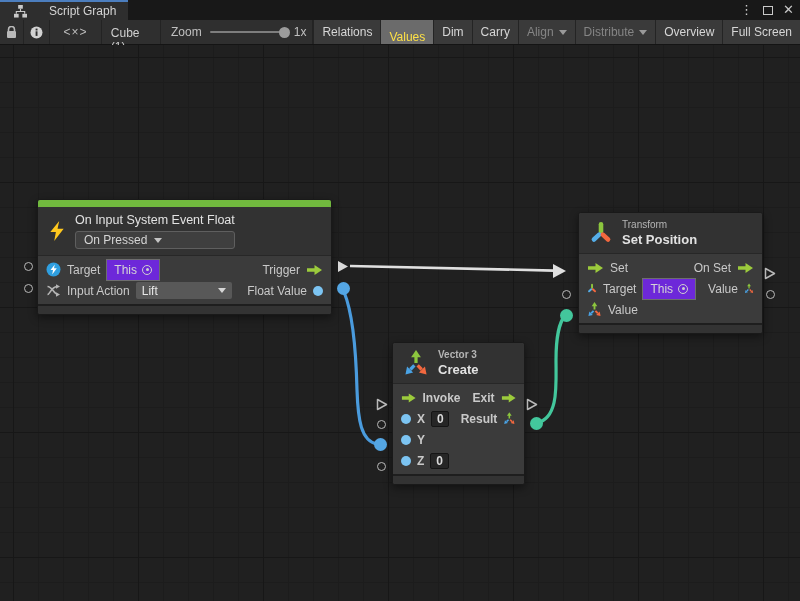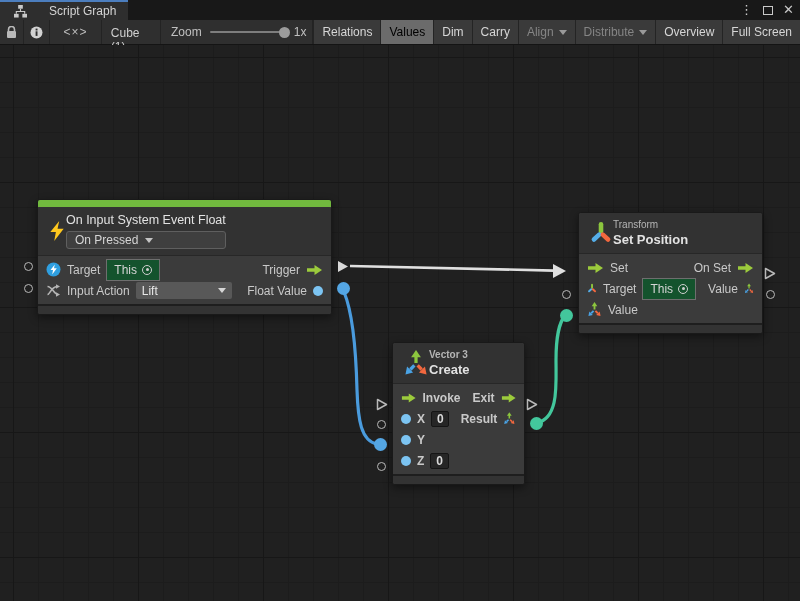--- a/index.html
+++ b/index.html
@@ -20,55 +20,55 @@
     color:#cfcfcf; font-size:12px; }
   .tcell { display:flex; align-items:center; justify-content:center; border-right:1px solid #232323; padding:0 6px; }
   .tcell.icon-cell { width:27px; }
   .tcell.code-cell { width:84px; color:#bdbdbd; letter-spacing:1px; }
   .tcell.crumb-cell { width:95px; justify-content:flex-start; gap:6px; padding-left:9px;flex-direction:column; }
   .tcell.zoom-cell { flex:1; justify-content:flex-start; gap:8px; padding-left:10px; color:#c0c0c0; }
   .zoom-track { position:relative; width:76px; height:2px; background:#7e7e7e; border-radius:1px; }
   .zoom-knob { position:absolute; right:-4px; top:-4.5px; width:11px; height:11px; border-radius:50%; background:#9c9c9c; }
   .tbtn { display:flex; align-items:center; gap:5px; padding:0 8px; background:#3a3a3a;
     border-left:1px solid #242424; color:#d6d6d6; white-space:nowrap; }
-  .tbtn.active { background:#6b6b6b; color:#000000; }
+  .tbtn.active { background:#6b6b6b; color:#fde047;align-items:flex-end; }
   .tbtn.disabled { color:#858585; }
   .caret { width:0; height:0; border-left:4px solid transparent; border-right:4px solid transparent;
     border-top:5px solid #9a9a9a; display:inline-block; }
 
   
   .canvas { position:relative; width:800px; height:556px; background-color:#202020;
     background-image:
       linear-gradient(to right,#171717 1px,transparent 1px),
       linear-gradient(to bottom,#171717 1px,transparent 1px),
       linear-gradient(to right,#1c1c1c 1px,transparent 1px),
       linear-gradient(to bottom,#1c1c1c 1px,transparent 1px);
     background-size:125px 125px,125px 125px,25px 25px,25px 25px;
     background-position:13px 12px; overflow:hidden; }
   .wires { position:absolute; left:0; top:0; width:800px; height:556px; pointer-events:none; }
 
   
   .node { position:absolute; background:#3b3b3b; border:1px solid #191919; border-radius:3px;
     box-shadow:0 3px 8px rgba(0,0,0,.45); color:#c9c9c9; font-size:12px; }
   .accent-bar { height:7px; background:#71b93e; border-radius:2px 2px 0 0; }
-  .node-header { background:#323232; display:flex; align-items:center; padding:6px 10px; border-radius:2px 2px 0 0; }
+  .node-header { background:#323232; display:flex; align-items:center; gap:9px; padding:6px 10px; border-radius:2px 2px 0 0; }
   .node-header .htext { display:flex; flex-direction:column; gap:2px; }
   .node-title { color:#e2e2e2; font-size:12.5px; }
   .node-cat { color:#b5b5b5; font-size:10px; }
   .node-body { border-top:1px solid #272727; padding:3px 0; background:#3b3b3b; }
   .row { display:flex; align-items:center; gap:6px; height:21px; padding:0 8px; white-space:nowrap; }
   .spacer { flex:1; }
   .node-footer { height:10px; background:#333333; border-top:2px solid #1e1e1e; border-radius:0 0 2px 2px; }
 
   .mini-dropdown { display:inline-flex; align-items:center; gap:7px; background:#3f3f3f; border:1px solid #5f5f5f;
     border-radius:3px; padding:4px 8px; color:#d5d5d5; height:18px; margin-top:2px; }
   .select-box { display:inline-flex; align-items:center; justify-content:space-between; background:#585858;
     border-radius:2px; padding:1px 6px; height:17px; color:#e8e8e8; width:96px; }
   .this-btn { display:inline-flex; align-items:center; gap:5px; border:1px solid #6e6e6e; border-radius:0;
-    background:#14532d; height:22px; padding:0 7px; color:#d5d5d5; }
+    background:#6d28d9; height:22px; padding:0 7px; color:#d5d5d5; }
   .odot { width:10px; height:10px; border:1.2px solid #cfcfcf; border-radius:50%; display:inline-flex;
     align-items:center; justify-content:center; }
   .odot i { width:3px; height:3px; background:#cfcfcf; border-radius:50%; display:block; }
   .valbox { display:inline-flex; align-items:center; background:#262626; border:1px solid #151515; border-radius:2px;
     height:16px; padding:0 5px; min-width:17px; color:#dadada; }
   .inline-dot { width:10px; height:10px; border-radius:50%; background:#7cc4f2; flex:none; }
 
   
   .port-circle { position:absolute; width:9px; height:9px; border:1.5px solid #b8b8b8; border-radius:50%; }
   .port-dot-blue { position:absolute; width:13px; height:13px; border-radius:50%; background:#54a6e4; }

